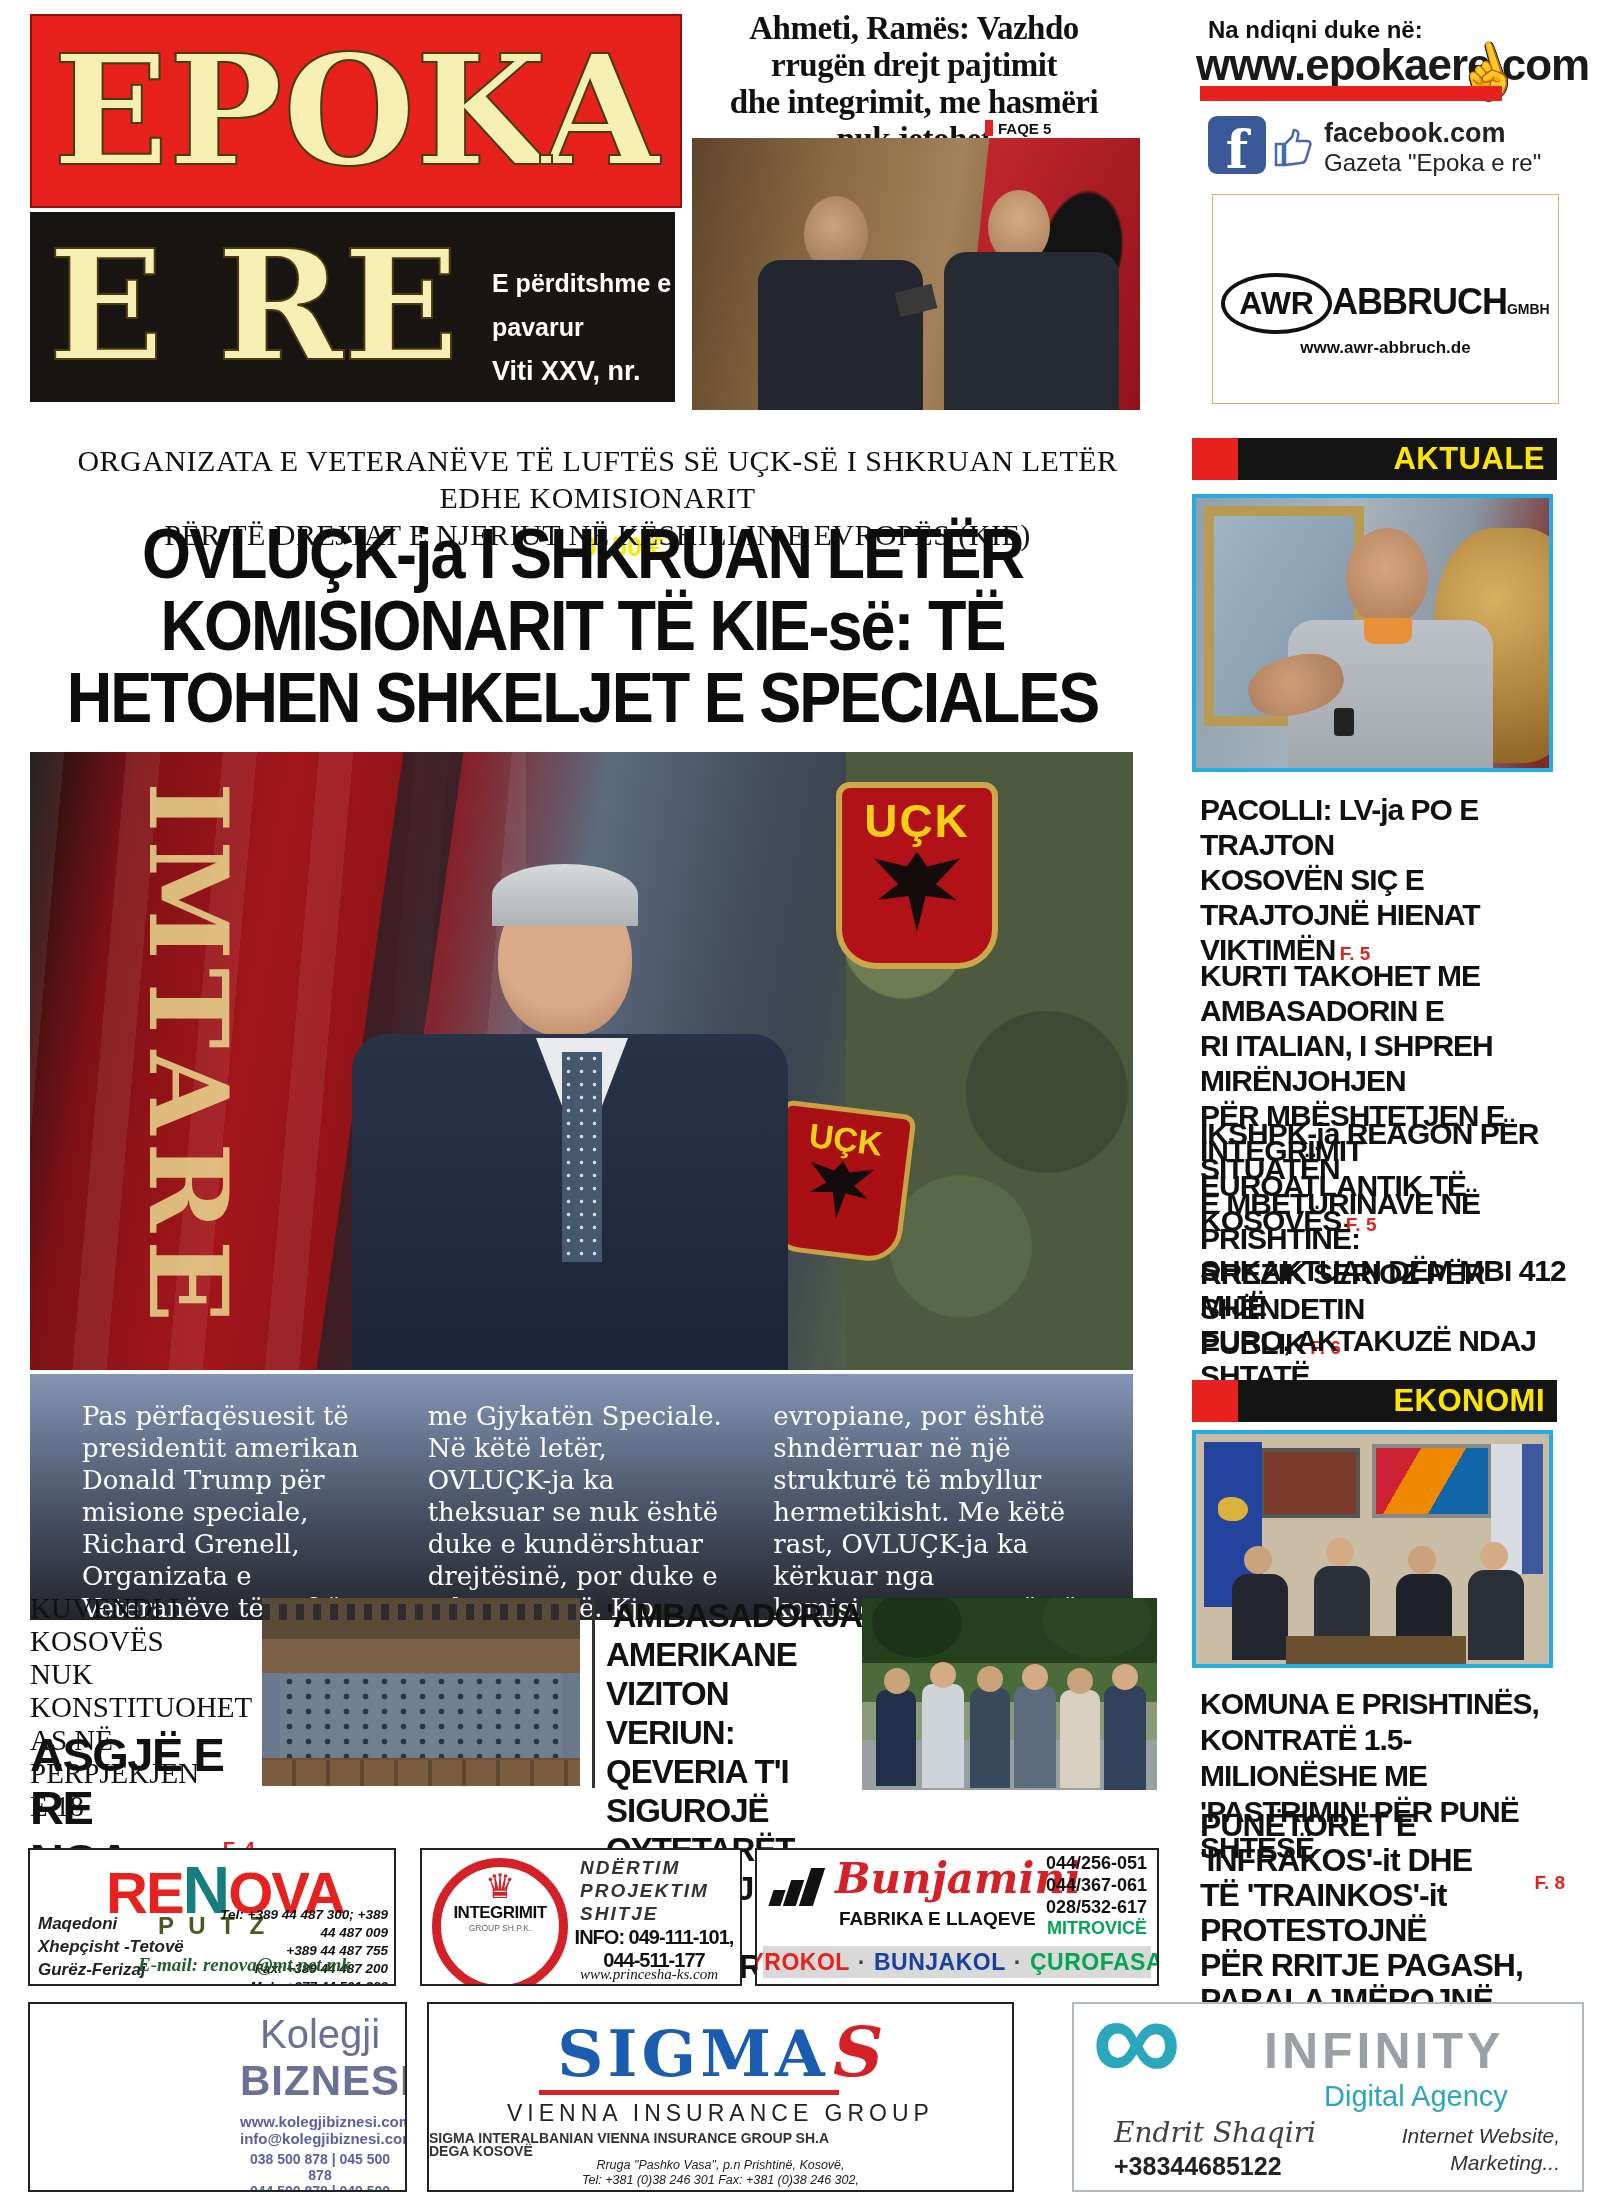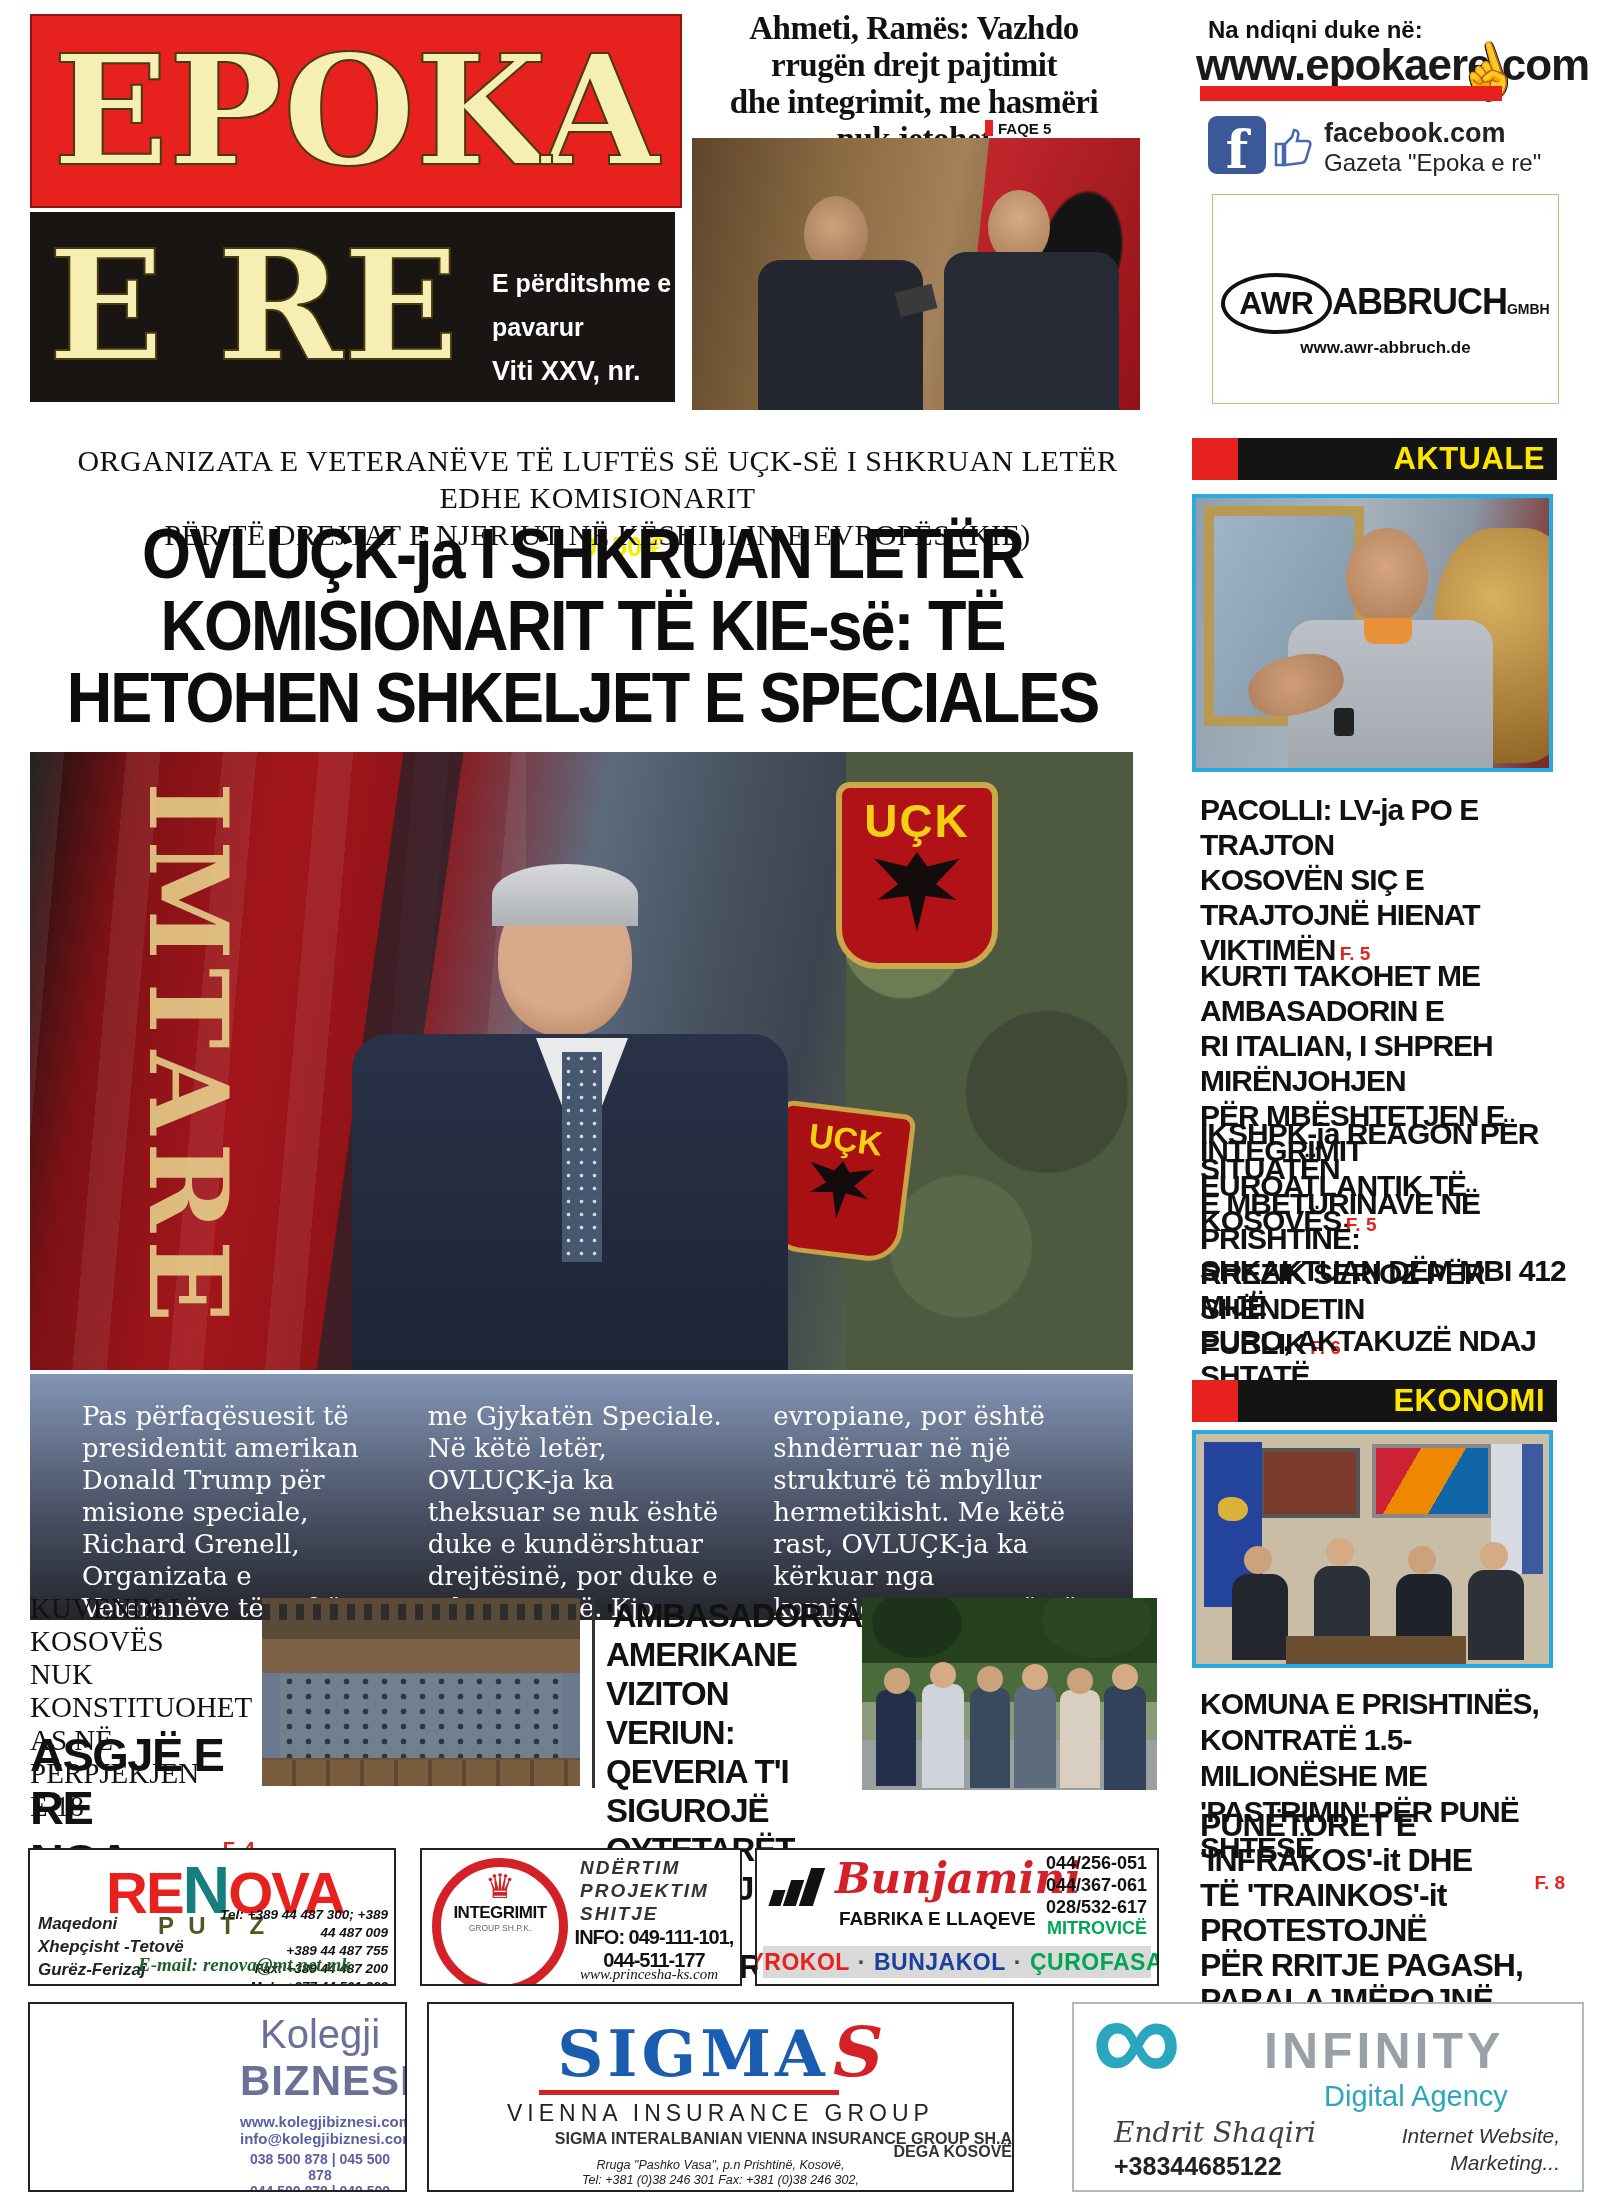--- a/index.html
+++ b/index.html
@@ -307,21 +307,21 @@
     </div>
   </div>
 
   <div class="adbox" style="left:427px;top:2002px;width:583px;height:186px;">
     <div class="abs" style="left:0;top:6px;width:100%;text-align:center;">
       <span style="font-family:'DejaVu Serif',serif;font-weight:bold;font-size:64px;color:#1a5cb0;letter-spacing:4px;">SIGMA</span>
       <span style="font-family:'DejaVu Serif',serif;font-style:italic;font-weight:bold;font-size:70px;color:#d42027;">S</span>
     </div>
     <div class="abs" style="left:110px;top:86px;width:300px;height:5px;background:#d42027;"></div>
     <div class="abs" style="left:0;top:96px;width:100%;text-align:center;font-size:23px;letter-spacing:5px;color:#222;">VIENNA INSURANCE GROUP</div>
-    <div class="abs prelines" style="left:0;top:128px;width:100%;text-align:right;font-size:16px;font-weight:bold;color:#333;line-height:13px;">SIGMA INTERALBANIAN VIENNA INSURANCE GROUP SH.A
+    <div class="abs prelines" style="left:0;top:128px;width:100%;text-align:left;font-size:14px;font-weight:bold;color:#333;line-height:13px;">SIGMA INTERALBANIAN VIENNA INSURANCE GROUP SH.A
 DEGA KOSOVË</div>
     <div class="abs prelines tiny-italic" style="left:0;top:154px;width:100%;text-align:center;font-size:12.5px;line-height:15px;color:#222;">Rruga "Pashko Vasa", p.n Prishtinë, Kosovë,
 Tel: +381 (0)38 246 301 Fax: +381 (0)38 246 302,
 E-mail: info@sigma-ks.net | www.sigma-ks.net</div>
   </div>
 
   <div class="adbox" style="left:1072px;top:2002px;width:508px;height:186px;border:2px solid #b0b8c0;">
     <div class="abs" style="left:18px;top:-28px;font-size:125px;font-weight:bold;color:#2aa7bd;line-height:1;">∞</div>
     <div class="abs" style="left:190px;top:18px;font-size:50px;font-weight:bold;color:#9aa0a6;letter-spacing:4px;">INFINITY</div>
     <div class="abs" style="left:250px;top:76px;font-size:29px;color:#2aa7bd;">Digital Agency</div>

